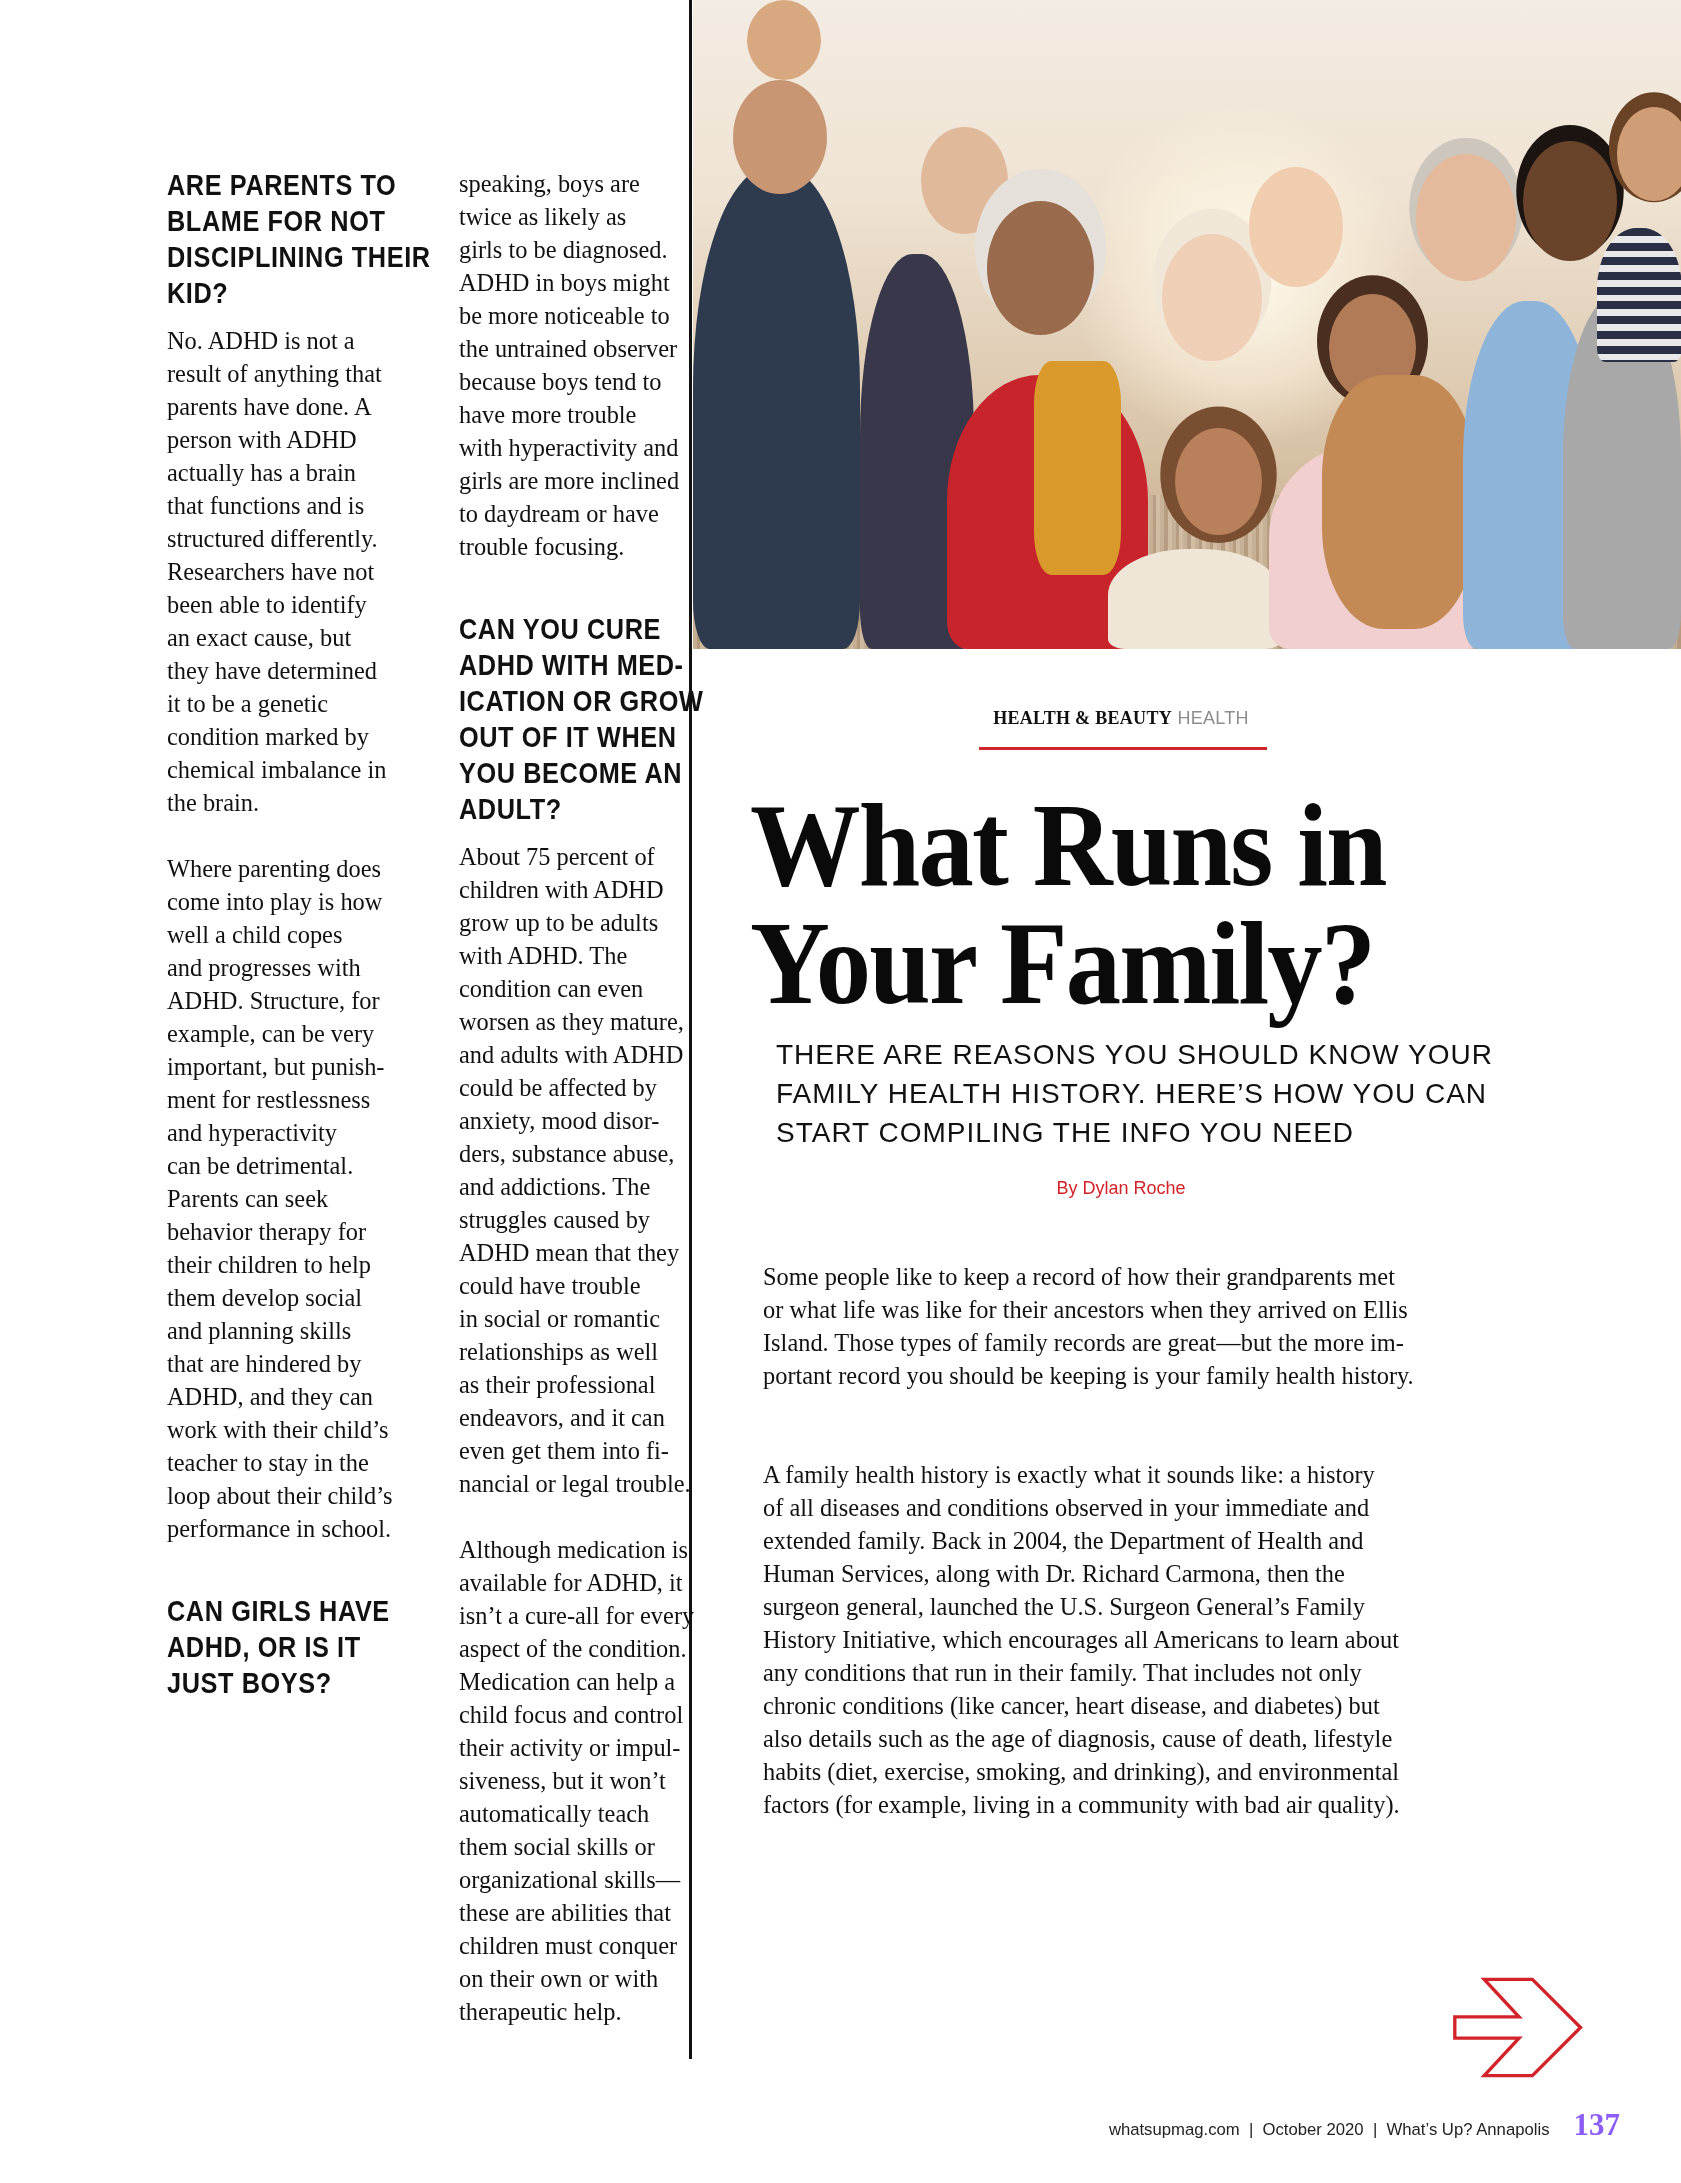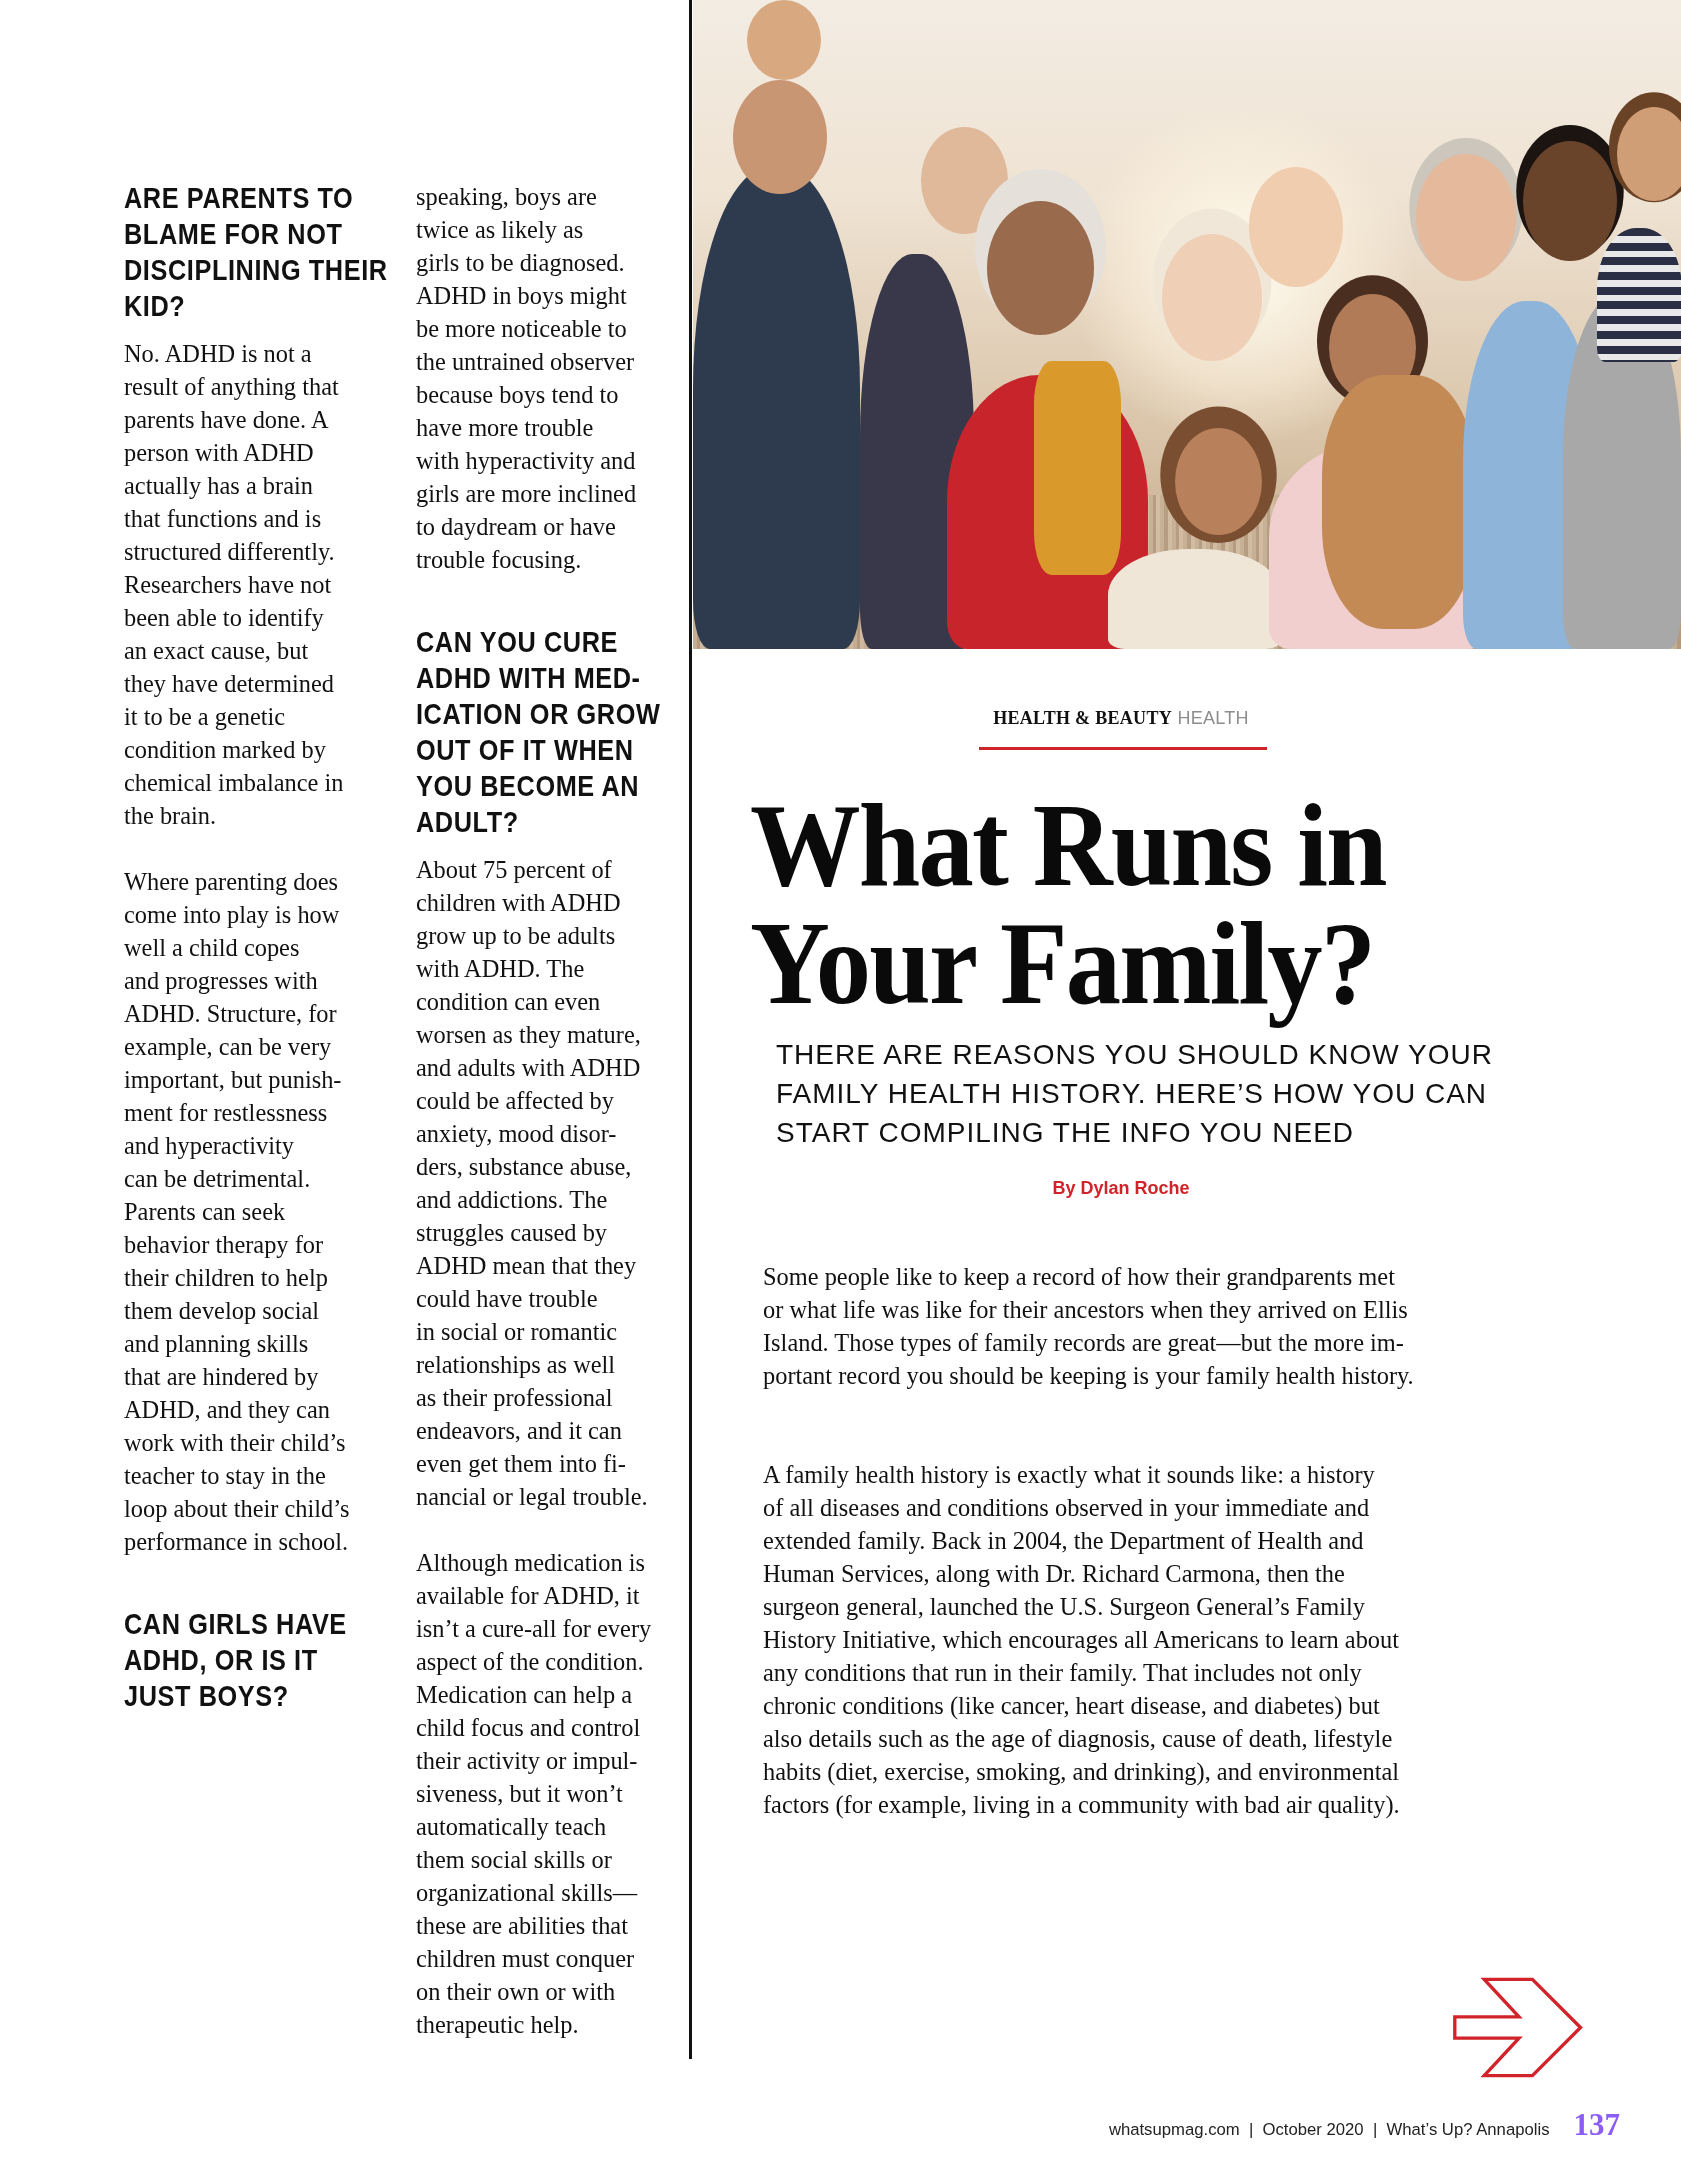--- a/index.html
+++ b/index.html
@@ -1,19 +1,19 @@
 <!DOCTYPE html>
 <html style="font-size:10.7px"><head>
 <meta charset="utf-8">
 <style>
   html, body { margin: 0; padding: 0; background: #ffffff; }
   body { width: 1681px; height: 2183px; position: relative; overflow: hidden; color: #111; }
 
   
-  .col { position: absolute; top: 180px; }
+  .col { position: absolute; top: 167px; margin-left: 43px; }
   .col1 { left: 124px; width: 268px; }
   .col2 { left: 416px; width: 268px; }
   .qhead {
     font-family: "Liberation Sans", "DejaVu Sans", sans-serif;
     font-weight: 700; font-size: 29.4px; line-height: 36px;
     letter-spacing: 0.7px; text-transform: uppercase; margin: 0 0 13.4px 0;
     transform: scaleX(0.86); transform-origin: left top; width: 116%;
   }
   .para {
     font-family: "Liberation Serif", "DejaVu Serif", serif;
@@ -49,21 +49,21 @@
     font-size: 119px; line-height: 118px; letter-spacing: -2px; color: #0a0a0a;
     transform: scaleX(0.93); transform-origin: left top; white-space: pre-line;
   }
   .deck {
     position: absolute; left: 776px; top: 1035px; width: 723px; text-align: left;
     font-family: "Liberation Sans", "DejaVu Sans", sans-serif; font-size: 28px; line-height: 39px;
     letter-spacing: 1px; text-transform: uppercase; white-space: pre-line; color: #111;
   }
   .byline {
     position: absolute; left: 977px; top: 1178px; width: 288px; text-align: center;
-    font-family: "Liberation Sans", "DejaVu Sans", sans-serif; font-weight: 700; font-size: 18px; color: #d2232a;
+    font-family: "Liberation Sans", "DejaVu Sans", sans-serif; font-weight: 400; font-size: 18px; color: #d2232a;
   }
 
   .body-col { position: absolute; left: 763px; top: 1260px; width: 736px; }
   .body-col .para { font-size: 24.4px; line-height: 33px; }
 
   .next-arrow { position: absolute; left: 1452px; top: 1974px; width: 134px; height: 107px; }
 
   .footer { position: absolute; left: 1044px; top: 2107px; width: 576px; display: flex; align-items: baseline; justify-content: flex-end; gap: 24px; }
   .footer .meta { font-family: "Liberation Sans", "DejaVu Sans", sans-serif; font-size: 16.7px; color: #222; }
   .footer .pg { font-family: "Liberation Serif", "DejaVu Serif", serif; font-weight: 700; font-size: 31px; color: #8b5cf6; }

